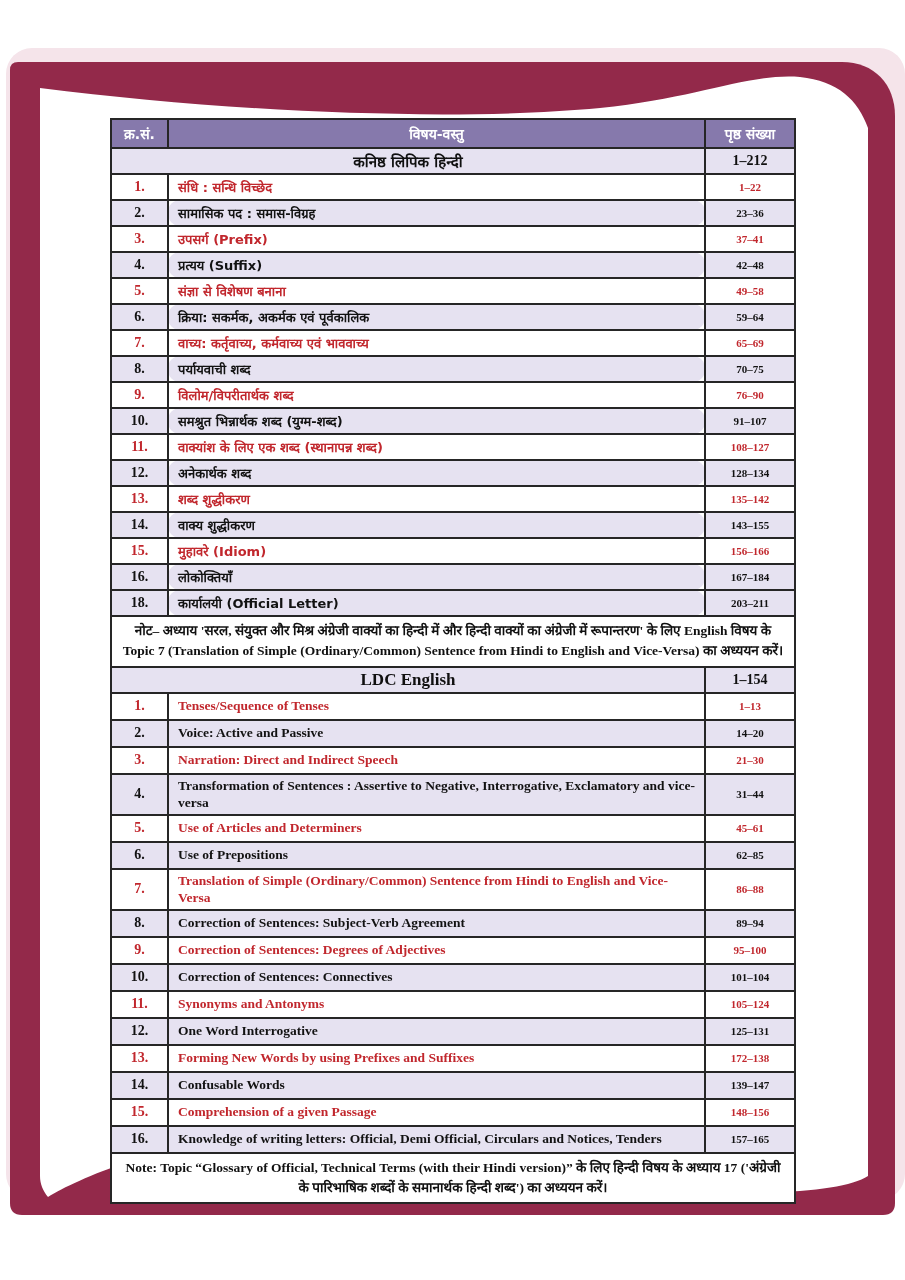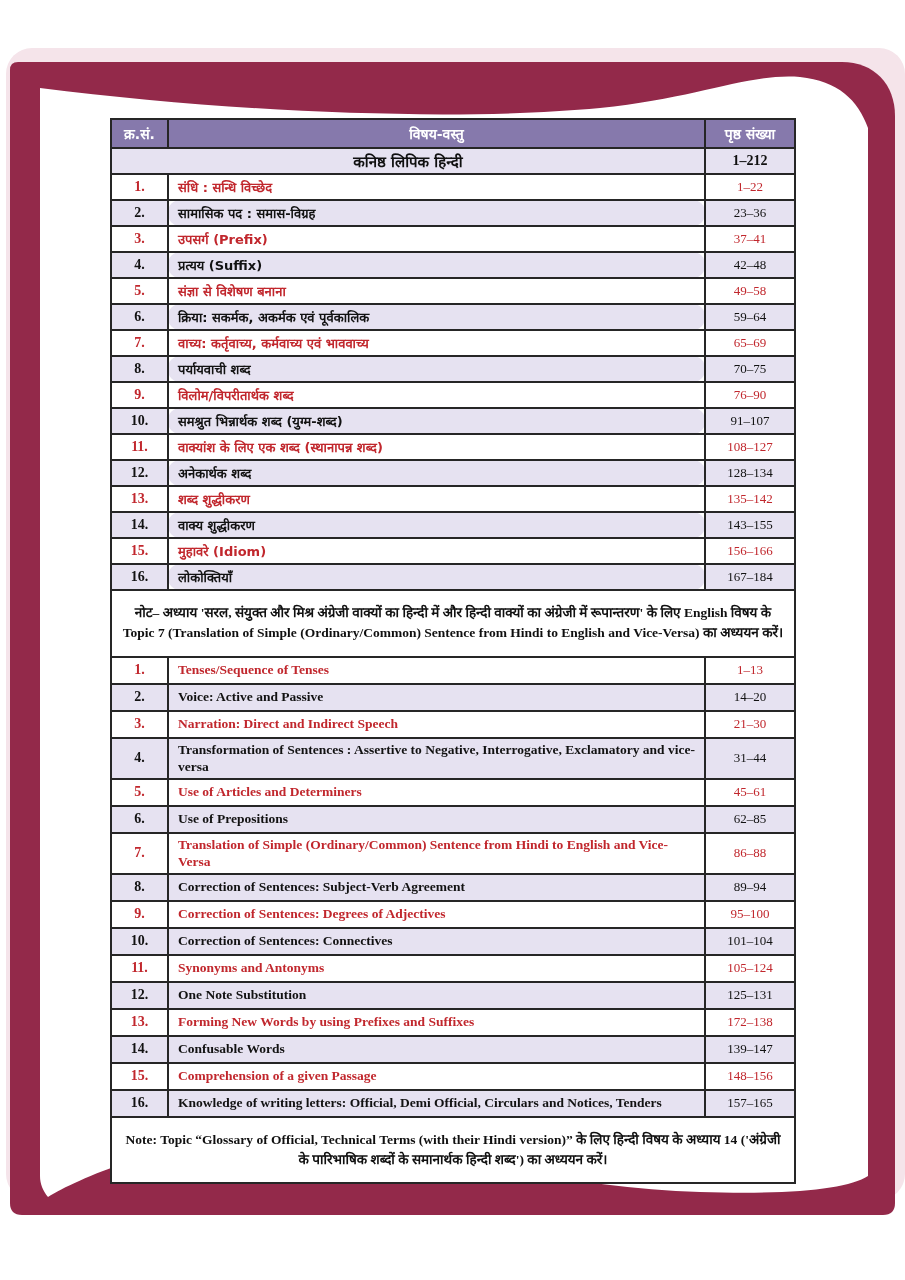--- a/index.html
+++ b/index.html
@@ -33,24 +33,24 @@
   tr.data-row.hi td{height:20px;}
   tr.data-row.en td{height:21px;}
   tr.data-row.red{background:#ffffff;color:var(--red);}
   tr.data-row.plain{background:var(--lavender);color:#121212;}
   td.num{text-align:center;font-family:"Liberation Serif",serif;
     font-weight:bold;font-size:14px;}
   td.topic{padding-left:9px;padding-right:6px;font-weight:bold;}
   tr.hi td.topic{font-family:"DejaVu Sans",sans-serif;font-size:13px;border-radius:12px;}
   tr.en td.topic{font-family:"Liberation Serif",serif;font-size:13.5px;line-height:1.3;margin-left:40px;}
   td.pages{text-align:center;font-family:"Liberation Serif",serif;
-    font-weight:normal;font-size:13px;}
+    font-weight:bold;font-size:11px;}
   tr.note-row td{
     background:#ffffff;color:#101010;text-align:center;font-weight:bold;
-    font-size:13.5px;line-height:1.5;padding:12px 8px;
+    font-size:13.5px;line-height:1.5;padding:4px 8px;
     font-family:"Liberation Serif","DejaVu Sans",serif;
   }
 </style>
 </head>
 <body>
 
 <svg id="frame-svg" width="905" height="1280" viewBox="0 0 905 1280">
   <rect x="6" y="48" width="899" height="1152" rx="26" fill="#F5E4EA"></rect>
   <path fill="#93294A" d="M 18,62 L 842,62 C 874,62 895,84 895,116 L 895,1203
            Q 895,1215 883,1215 L 22,1215 Q 10,1215 10,1203
@@ -159,22 +159,31 @@
       <tr class="data-row hi red">
         <td class="num">15.</td>
         <td class="topic">मुहावरे (Idiom)</td>
         <td class="pages">156–166</td>
       </tr>
       <tr class="data-row hi plain">
         <td class="num">16.</td>
         <td class="topic">लोकोक्तियाँ</td>
         <td class="pages">167–184</td>
       </tr>
+      <tr class="data-row hi plain">
+        <td class="num">18.</td>
+        <td class="topic">कार्यालयी (Official Letter)</td>
+        <td class="pages">203–211</td>
+      </tr>
       <tr class="note-row">
         <td class="note" colspan="3">नोट– अध्याय 'सरल, संयुक्त और मिश्र अंग्रेजी वाक्यों का हिन्दी में और हिन्दी वाक्यों का अंग्रेजी में रूपान्तरण' के लिए English विषय के Topic 7 (Translation of Simple (Ordinary/Common) Sentence from Hindi to English and Vice-Versa) का अध्ययन करें।</td>
+      </tr>
+      <tr class="section-row">
+        <td class="section-title en" colspan="2">LDC English</td>
+        <td class="section-pages">1–154</td>
       </tr>
       <tr class="data-row en red">
         <td class="num">1.</td>
         <td class="topic">Tenses/Sequence of Tenses</td>
         <td class="pages">1–13</td>
       </tr>
       <tr class="data-row en plain">
         <td class="num">2.</td>
         <td class="topic">Voice: Active and Passive</td>
         <td class="pages">14–20</td>
@@ -219,21 +228,21 @@
         <td class="topic">Correction of Sentences: Connectives</td>
         <td class="pages">101–104</td>
       </tr>
       <tr class="data-row en red">
         <td class="num">11.</td>
         <td class="topic">Synonyms and Antonyms</td>
         <td class="pages">105–124</td>
       </tr>
       <tr class="data-row en plain">
         <td class="num">12.</td>
-        <td class="topic">One Note Substitution</td>
+        <td class="topic">One Word Interrogative</td>
         <td class="pages">125–131</td>
       </tr>
       <tr class="data-row en red">
         <td class="num">13.</td>
         <td class="topic">Forming New Words by using Prefixes and Suffixes</td>
         <td class="pages">172–138</td>
       </tr>
       <tr class="data-row en plain">
         <td class="num">14.</td>
         <td class="topic">Confusable Words</td>
@@ -243,16 +252,16 @@
         <td class="num">15.</td>
         <td class="topic">Comprehension of a given Passage</td>
         <td class="pages">148–156</td>
       </tr>
       <tr class="data-row en plain">
         <td class="num">16.</td>
         <td class="topic">Knowledge of writing letters: Official, Demi Official, Circulars and Notices, Tenders</td>
         <td class="pages">157–165</td>
       </tr>
       <tr class="note-row">
-        <td class="note" colspan="3">Note: Topic “Glossary of Official, Technical Terms (with their Hindi version)” के लिए हिन्दी विषय के अध्याय 14 ('अंग्रेजी के पारिभाषिक शब्दों के समानार्थक हिन्दी शब्द') का अध्ययन करें।</td>
+        <td class="note" colspan="3">Note: Topic “Glossary of Official, Technical Terms (with their Hindi version)” के लिए हिन्दी विषय के अध्याय 17 ('अंग्रेजी के पारिभाषिक शब्दों के समानार्थक हिन्दी शब्द') का अध्ययन करें।</td>
       </tr>
     </tbody>
 </table>
 
 </body></html>

